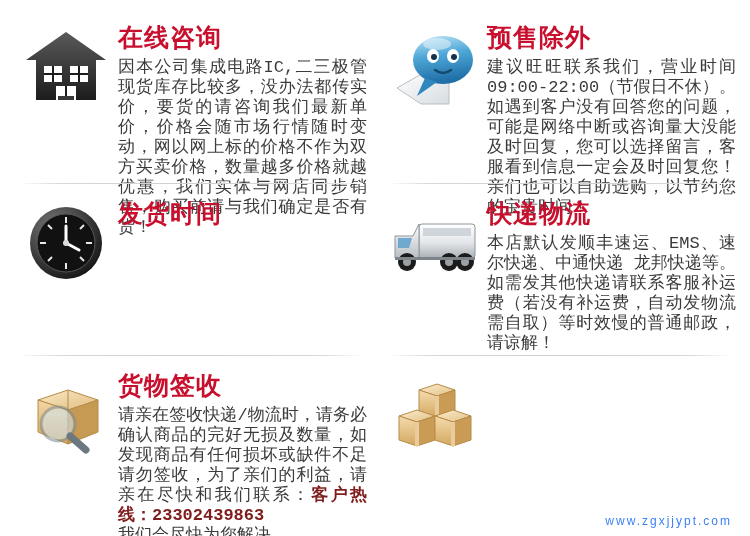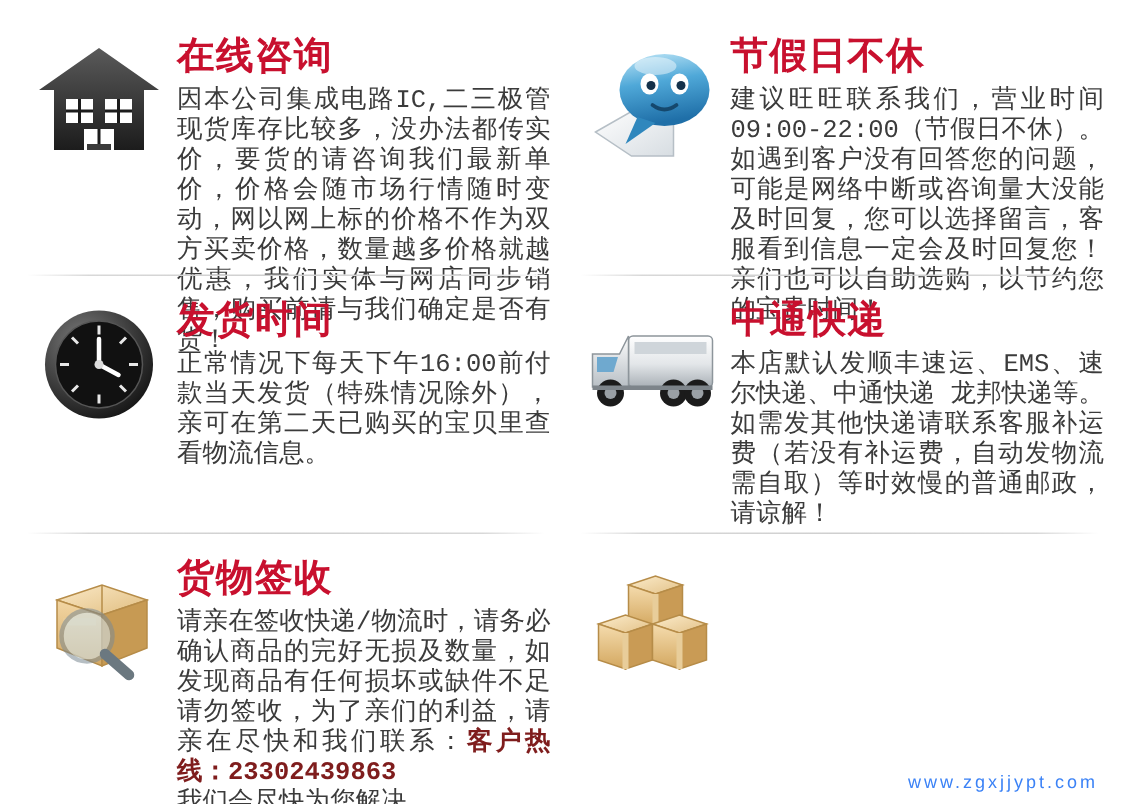--- a/index.html
+++ b/index.html
@@ -144,21 +144,21 @@
           <path d="M34 52 L26 70 L46 56 Z" fill="#2f87bd"></path>
           <ellipse cx="42" cy="30" rx="6" ry="7" fill="#ffffff"></ellipse>
           <ellipse cx="62" cy="30" rx="6" ry="7" fill="#ffffff"></ellipse>
           <circle cx="43" cy="31" r="3" fill="#14314a"></circle>
           <circle cx="63" cy="31" r="3" fill="#14314a"></circle>
           <path d="M44 44 Q52 50 60 44" stroke="#15486d" stroke-width="2.5" fill="none" stroke-linecap="round"></path>
           <ellipse cx="46" cy="18" rx="14" ry="6" fill="#ffffff" opacity="0.45"></ellipse>
         </svg>
       </div>
       <div class="txt">
-        <div class="title">节假日不休</div>
+        <div class="title">预售除外</div>
         <p class="body">建议旺旺联系我们，营业时间09:00-22:00（节假日不休）。如遇到客户没有回答您的问题，可能是网络中断或咨询量大没能及时回复，您可以选择留言，客服看到信息一定会及时回复您！亲们也可以自助选购，以节约您的宝贵时间！</p>
       </div>
     </div>
 
     <div class="cell sep-bottom">
       <div class="icon-wrap">
         <svg width="88" height="82" viewBox="0 0 88 82">
           <defs>
             <radialGradient id="gClockR" cx="0.35" cy="0.3" r="0.8">
               <stop offset="0%" stop-color="#7d7d7d"></stop>
@@ -178,21 +178,20 @@
             <line x1="62" y1="23" x2="58" y2="27"></line>
             <line x1="30" y1="55" x2="26" y2="59"></line>
           </g>
           <line x1="44" y1="41" x2="44" y2="24" stroke="#ffffff" stroke-width="3" stroke-linecap="round"></line>
           <line x1="44" y1="41" x2="57" y2="48" stroke="#ffffff" stroke-width="3" stroke-linecap="round"></line>
           <circle cx="44" cy="41" r="3" fill="#dddddd"></circle>
         </svg>
       </div>
       <div class="txt">
         <div class="title">发货时间</div>
-        <p class="body">正常情况下每天下午16:00前付款当天发货（特殊情况除外），亲可在第二天已购买的宝贝里查看物流信息。</p>
       </div>
     </div>
 
     <div class="cell sep-bottom">
       <div class="icon-wrap">
         <svg width="92" height="82" viewBox="0 0 92 82">
           <defs>
             <linearGradient id="gBody" x1="0" y1="0" x2="0" y2="1">
               <stop offset="0%" stop-color="#ffffff"></stop>
               <stop offset="55%" stop-color="#e3e6e9"></stop>
@@ -210,21 +209,21 @@
           <circle cx="18" cy="60" r="9" fill="#1b1b1b"></circle>
           <circle cx="18" cy="60" r="4" fill="#9aa0a5"></circle>
           <circle cx="60" cy="60" r="9" fill="#1b1b1b"></circle>
           <circle cx="60" cy="60" r="4" fill="#9aa0a5"></circle>
           <circle cx="76" cy="60" r="9" fill="#1b1b1b"></circle>
           <circle cx="76" cy="60" r="4" fill="#9aa0a5"></circle>
           <rect x="6" y="55" width="80" height="3" fill="#7d848a"></rect>
         </svg>
       </div>
       <div class="txt">
-        <div class="title">中通快递</div>
+        <div class="title">快递物流</div>
         <p class="body">本店默认发顺丰速运、EMS、速尔快递、中通快递 龙邦快递等。如需发其他快递请联系客服补运费（若没有补运费，自动发物流需自取）等时效慢的普通邮政，请谅解！</p>
       </div>
     </div>
 
     <div class="cell">
       <div class="icon-wrap">
         <svg width="88" height="82" viewBox="0 0 88 82">
           <defs>
             <linearGradient id="gBox1" x1="0" y1="0" x2="0" y2="1">
               <stop offset="0%" stop-color="#f2d6a4"></stop>

